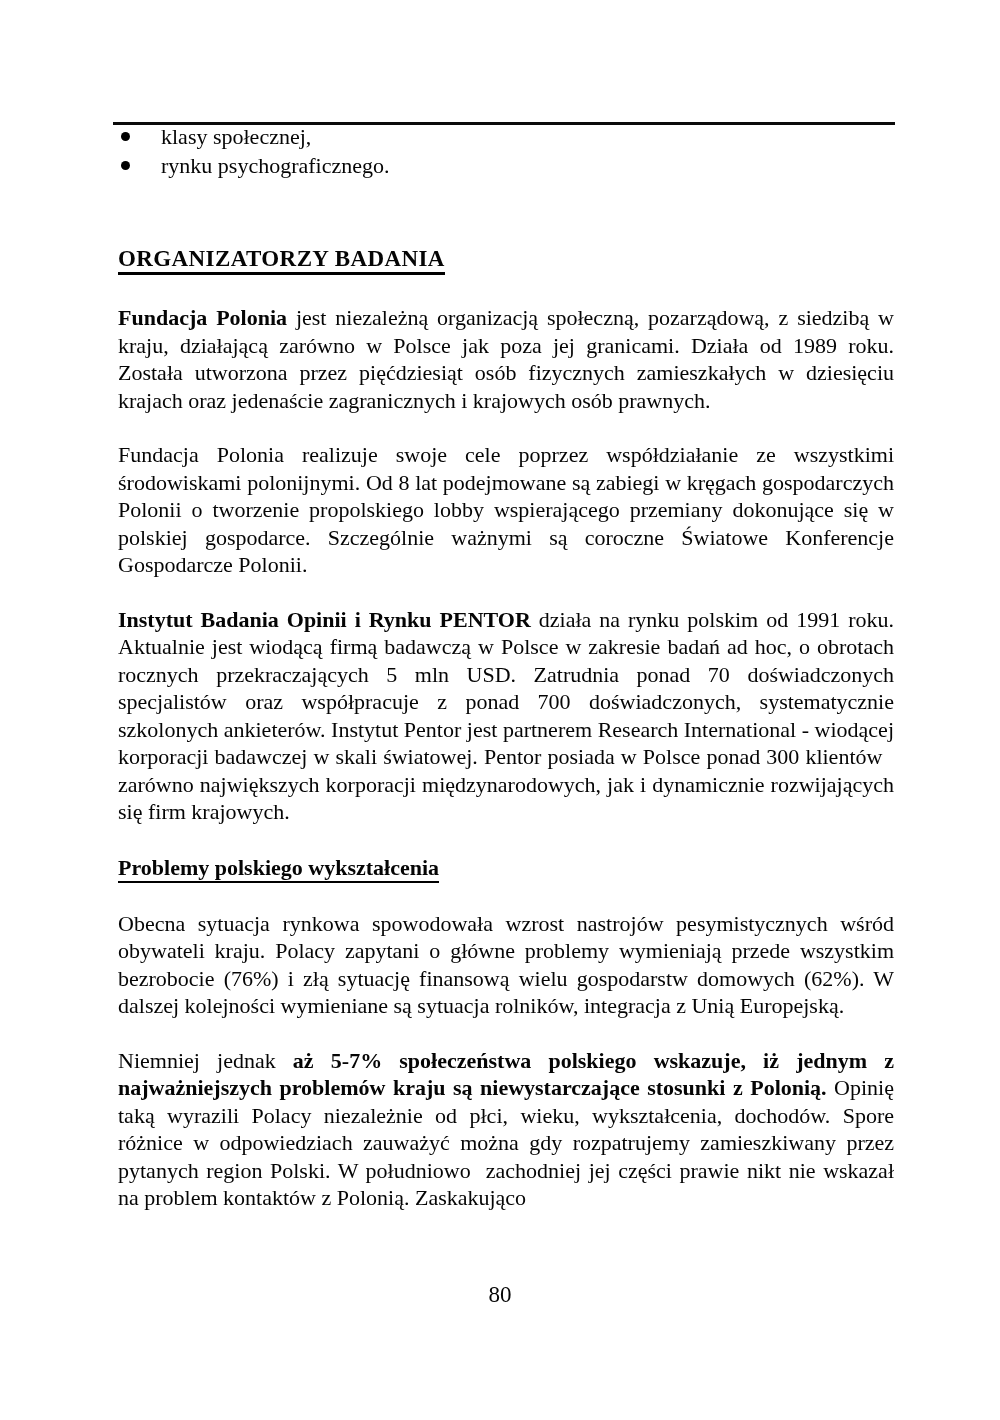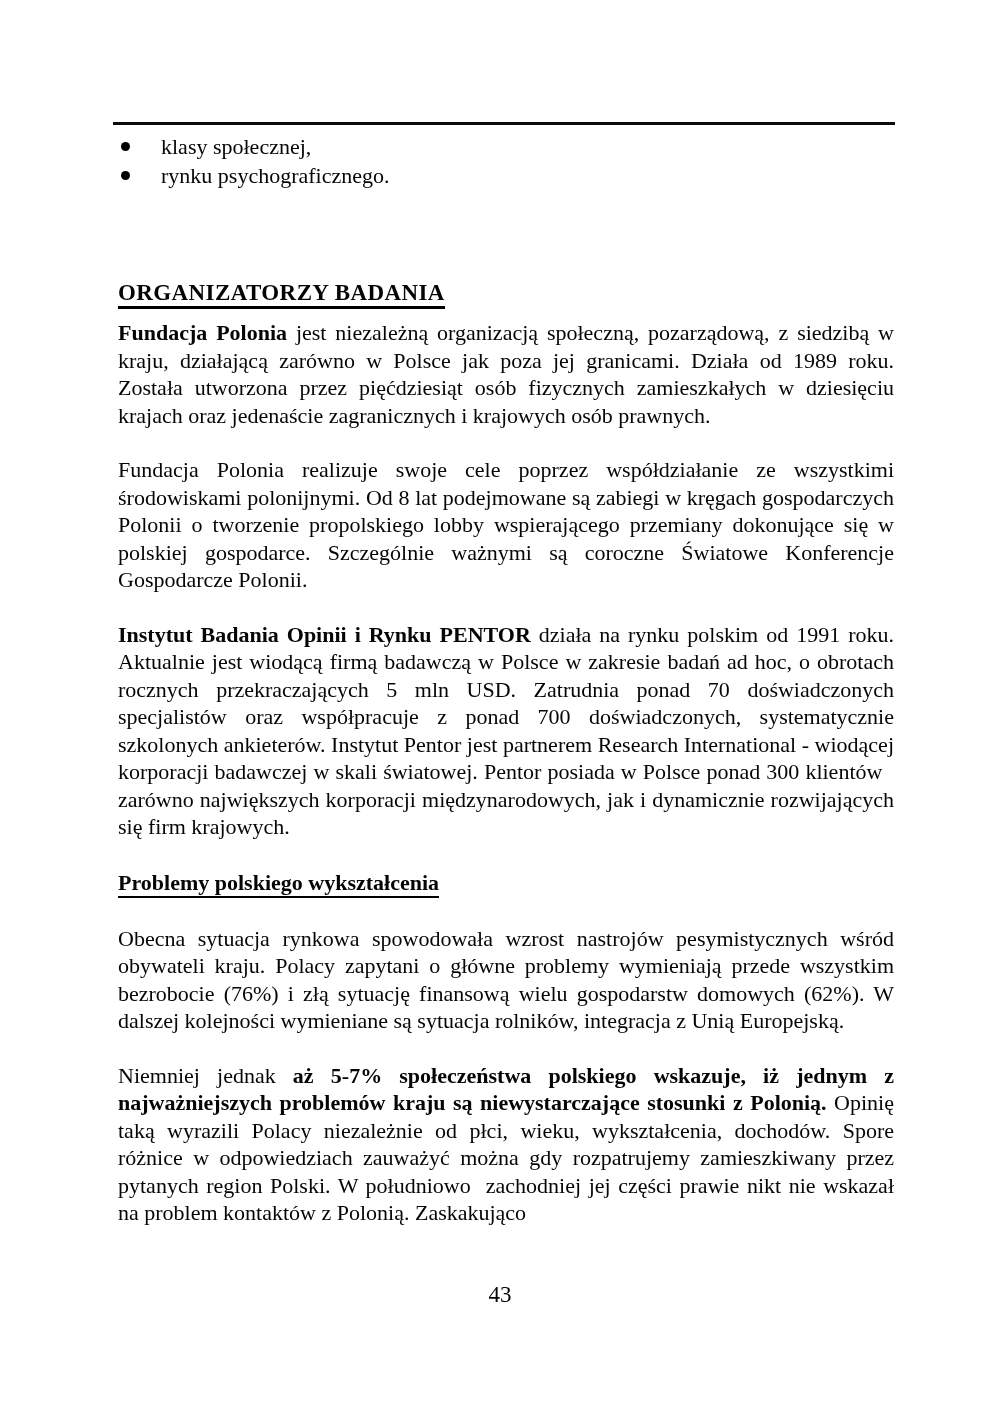--- a/index.html
+++ b/index.html
@@ -19,21 +19,21 @@
     position: absolute;
     left: 113px;
     top: 122px;
     width: 782px;
     height: 3px;
     background: #0a0a0a;
   }
   .content {
     position: absolute;
     left: 118px;
-    top: 132px;
+    top: 122px;
     width: 776px;
     font-size: 22px;
     line-height: 27.5px;
   }
   .bullet-list {
     margin: 0;
     padding: 0;
   }
   .bullet-item {
     display: flex;
@@ -45,21 +45,21 @@
     width: 9px;
     height: 9px;
     border-radius: 50%;
     background: #000;
     margin: 10px 0 0 3px;
   }
   .bullet-text {
     margin-left: 31px;
   }
   h2.main-heading {
-    margin: 88px 0 0 0;
+    margin: 64px 0 0 0;
     font-size: 23px;
     line-height: 30px;
     font-weight: bold;
     letter-spacing: 0.4px;
   }
   h2.main-heading > span {
     border-bottom: 3px solid #000;
     padding-bottom: 1px;
   }
   h3.sub-heading {
@@ -70,21 +70,21 @@
   }
   h3.sub-heading > span {
     border-bottom: 2px solid #000;
     padding-bottom: 1px;
   }
   p.body-para {
     margin: 27px 0 0 0;
     text-align: justify;
   }
   p.first-after-heading {
-    margin-top: 11px;
+    margin-top: 30px;
   }
   .page-number {
     position: absolute;
     left: 0;
     top: 1281px;
     width: 100%;
     text-align: center;
     font-size: 23px;
     line-height: 28px;
   }
@@ -120,13 +120,13 @@
   <h3 class="sub-heading">
     <span>Problemy polskiego wykształcenia</span>
   </h3>
 
   <p class="body-para"><span>Obecna sytuacja rynkowa spowodowała wzrost nastrojów pesymistycznych wśród obywateli kraju. Polacy zapytani o główne problemy wymieniają przede wszystkim bezrobocie (76%) i złą sytuację finansową wielu gospodarstw domowych (62%). W dalszej kolejności wymieniane są sytuacja rolników, integracja z Unią Europejską.</span></p>
 
   <p class="body-para"><span>Niemniej jednak </span><b>aż 5-7% społeczeństwa polskiego wskazuje, iż jednym z najważniejszych problemów kraju są niewystarczające stosunki z Polonią.</b><span> Opinię taką wyrazili Polacy niezależnie od płci, wieku, wykształcenia, dochodów. Spore różnice w odpowiedziach zauważyć można gdy rozpatrujemy zamieszkiwany przez pytanych region Polski. W południowo &nbsp;zachodniej jej części prawie nikt nie wskazał na problem kontaktów z Polonią. Zaskakująco</span></p>
 
 </div>
 
-<div class="page-number">43</div>
+<div class="page-number">80</div>
 
 </body></html>

